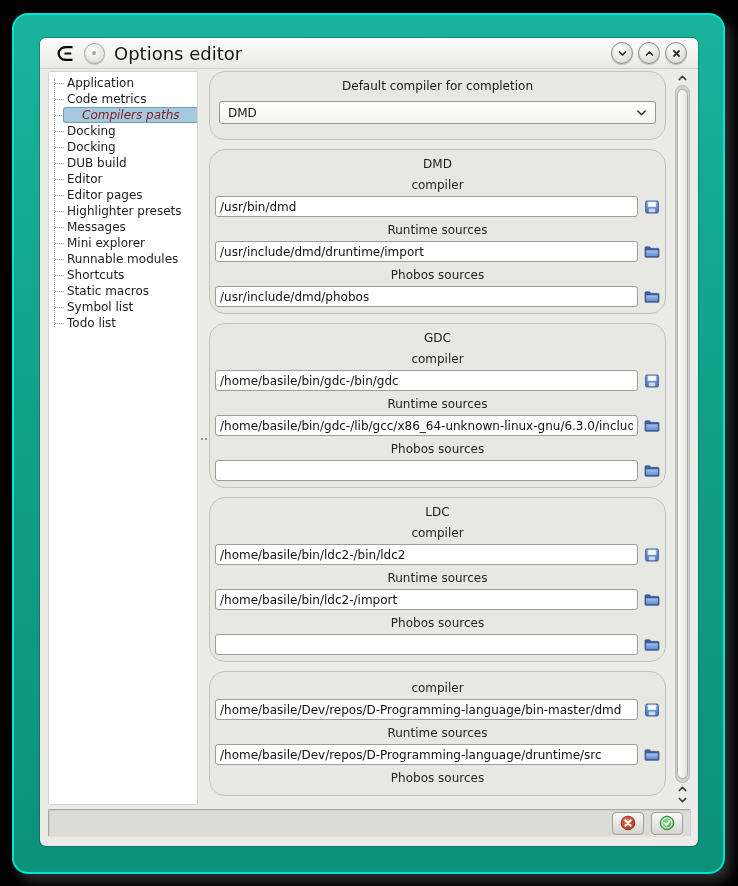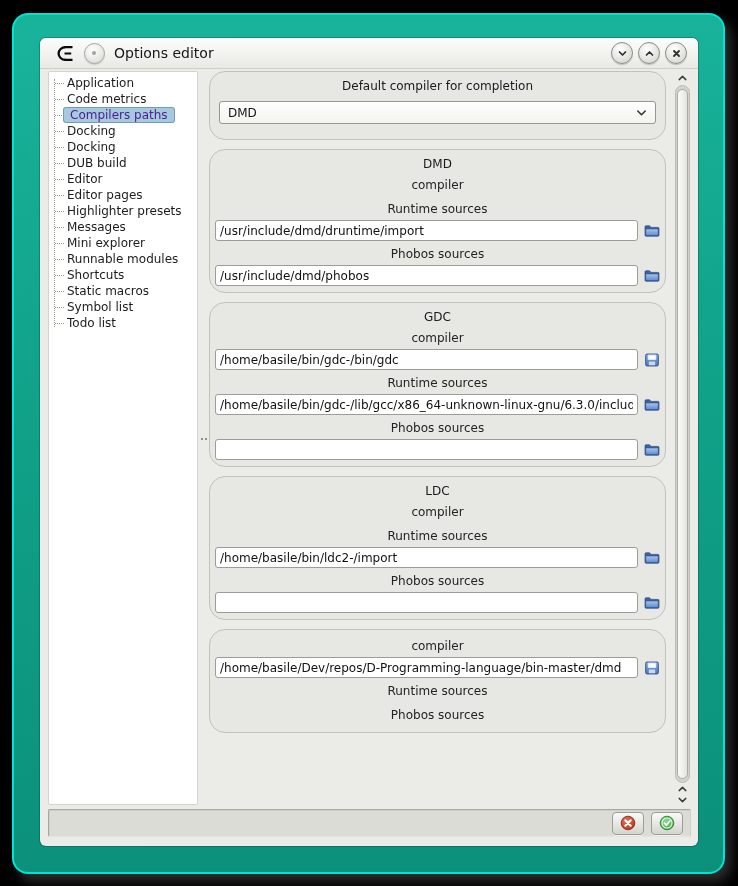--- a/index.html
+++ b/index.html
@@ -35,21 +35,21 @@
   .menubtn {
     width:19px; height:19px; border-radius:50%;
     background:radial-gradient(circle at 40% 32%,#ffffff,#d6d6d0);
     border:1px solid #a5a59f; box-shadow:0 1px 1px rgba(0,0,0,.15);
     position:relative;
   }
   .menubtn::after {
     content:""; position:absolute; left:7px; top:7px; width:4px; height:4px;
     border-radius:50%; background:#a3a39c;
   }
-  .wtitle { font-size:14px; color:#161616; flex:1; }
+  .wtitle { font-size:18px; color:#161616; flex:1; }
   .wbtns { display:flex; gap:5px; }
   .wbtn {
     width:20px; height:20px; border-radius:50%;
     background:radial-gradient(circle at 40% 30%,#ffffff,#cfcfc9);
     border:1px solid #8d8d87;
     display:flex; align-items:center; justify-content:center;
     box-shadow:0 1px 1px rgba(0,0,0,.2);
   }
   
   .content { flex:1; min-height:0; display:flex; padding:2px 7px 0 8px; }
@@ -65,21 +65,21 @@
   .titem {
     height:16px; line-height:16px; font-size:12px; color:#1c1c1c;
     padding-left:18px; position:relative; white-space:nowrap;
   }
   .titem::before {
     content:""; position:absolute; left:6px; top:8px; width:9px;
     border-top:1px dotted #9a9a94;
   }
   .titem.sel .tlabel {
     background:#a6c9dd; border:1px solid #6f9db9; border-radius:3px;
-    padding:0 6px; margin-left:-4px; color:#4c1d95;
+    padding:0 18px; margin-left:-4px; color:#7f1d1d;font-style:italic;
   }
   .splitter { width:11px; flex:0 0 11px; position:relative; }
   .splitter::after {
     content:""; position:absolute; left:3px; top:50%; width:2px; height:2px;
     background:#90908a; box-shadow:4px 0 0 #90908a;
   }
   
   .main { flex:1; min-width:0; overflow:hidden; padding-right:5px; }
   .group {
     background:#e7e7e3; border:1px solid #c2c2bc; border-radius:16px;
@@ -219,20 +219,30 @@
             <span class="cval">DMD</span>
             <svg width="11" height="8" viewBox="0 0 11 8">
                 <path d="M1.8 2 L5.5 5.8 L9.2 2" fill="none" stroke="#3a3a35" stroke-width="1.6" stroke-linecap="round" stroke-linejoin="round"></path>
               </svg>
           </div>
         </div>
 
         <div class="group">
           <div class="gtitle">DMD</div>
           <div class="flabel">compiler</div>
+          <div class="frow">
+            <input value="/usr/bin/dmd" style="">
+            <button class="ibtn">
+              <svg width="16" height="14" viewBox="0 0 16 14">
+                  <rect x="1.6" y="1" width="12.8" height="12" rx="1.4" fill="url(#gradFile)" stroke="#2b4a7e" stroke-width="0.8"></rect>
+                  <rect x="3.8" y="1.8" width="8.4" height="5.2" rx="0.5" fill="#fbfcff" stroke="#8fa6c8" stroke-width="0.5"></rect>
+                  <rect x="4.8" y="8.6" width="6.4" height="3.6" rx="0.4" fill="#c9d9f2"></rect>
+                </svg>
+            </button>
+          </div>
           <div class="flabel">Runtime sources</div>
           <div class="frow">
             <input value="/usr/include/dmd/druntime/import" style="">
             <button class="ibtn">
               <svg width="16" height="14" viewBox="0 0 16 14">
                   <path d="M1 2.8 Q1 1.8 2 1.8 H5.6 L7 3.4 H14 Q15 3.4 15 4.4 V11.2 Q15 12.2 14 12.2 H2 Q1 12.2 1 11.2 Z" fill="#3c63a0" stroke="#2b4a7e" stroke-width="0.7"></path>
                   <path d="M1.8 5 H14.2 V11 Q14.2 11.6 13.6 11.6 H2.4 Q1.8 11.6 1.8 11 Z" fill="url(#gradFolder)" stroke="#2b4a7e" stroke-width="0.5"></path>
                 </svg>
             </button>
           </div>
@@ -279,55 +289,74 @@
                   <path d="M1 2.8 Q1 1.8 2 1.8 H5.6 L7 3.4 H14 Q15 3.4 15 4.4 V11.2 Q15 12.2 14 12.2 H2 Q1 12.2 1 11.2 Z" fill="#3c63a0" stroke="#2b4a7e" stroke-width="0.7"></path>
                   <path d="M1.8 5 H14.2 V11 Q14.2 11.6 13.6 11.6 H2.4 Q1.8 11.6 1.8 11 Z" fill="url(#gradFolder)" stroke="#2b4a7e" stroke-width="0.5"></path>
                 </svg>
             </button>
           </div>
         </div>
 
         <div class="group">
           <div class="gtitle">LDC</div>
           <div class="flabel">compiler</div>
-          <div class="flabel">Runtime sources</div>
-          <div class="frow">
-            <input value="/home/basile/bin/ldc2-/import" style="">
-            <button class="ibtn">
-              <svg width="16" height="14" viewBox="0 0 16 14">
-                  <path d="M1 2.8 Q1 1.8 2 1.8 H5.6 L7 3.4 H14 Q15 3.4 15 4.4 V11.2 Q15 12.2 14 12.2 H2 Q1 12.2 1 11.2 Z" fill="#3c63a0" stroke="#2b4a7e" stroke-width="0.7"></path>
-                  <path d="M1.8 5 H14.2 V11 Q14.2 11.6 13.6 11.6 H2.4 Q1.8 11.6 1.8 11 Z" fill="url(#gradFolder)" stroke="#2b4a7e" stroke-width="0.5"></path>
-                </svg>
-            </button>
-          </div>
-          <div class="flabel">Phobos sources</div>
-          <div class="frow">
-            <input value="" style="">
-            <button class="ibtn">
-              <svg width="16" height="14" viewBox="0 0 16 14">
-                  <path d="M1 2.8 Q1 1.8 2 1.8 H5.6 L7 3.4 H14 Q15 3.4 15 4.4 V11.2 Q15 12.2 14 12.2 H2 Q1 12.2 1 11.2 Z" fill="#3c63a0" stroke="#2b4a7e" stroke-width="0.7"></path>
-                  <path d="M1.8 5 H14.2 V11 Q14.2 11.6 13.6 11.6 H2.4 Q1.8 11.6 1.8 11 Z" fill="url(#gradFolder)" stroke="#2b4a7e" stroke-width="0.5"></path>
-                </svg>
-            </button>
-          </div>
-        </div>
-
-        <div class="group">
-          <div class="flabel">compiler</div>
-          <div class="frow">
-            <input value="/home/basile/Dev/repos/D-Programming-language/bin-master/dmd" style="">
+          <div class="frow">
+            <input value="/home/basile/bin/ldc2-/bin/ldc2" style="">
             <button class="ibtn">
               <svg width="16" height="14" viewBox="0 0 16 14">
                   <rect x="1.6" y="1" width="12.8" height="12" rx="1.4" fill="url(#gradFile)" stroke="#2b4a7e" stroke-width="0.8"></rect>
                   <rect x="3.8" y="1.8" width="8.4" height="5.2" rx="0.5" fill="#fbfcff" stroke="#8fa6c8" stroke-width="0.5"></rect>
                   <rect x="4.8" y="8.6" width="6.4" height="3.6" rx="0.4" fill="#c9d9f2"></rect>
                 </svg>
             </button>
           </div>
           <div class="flabel">Runtime sources</div>
+          <div class="frow">
+            <input value="/home/basile/bin/ldc2-/import" style="">
+            <button class="ibtn">
+              <svg width="16" height="14" viewBox="0 0 16 14">
+                  <path d="M1 2.8 Q1 1.8 2 1.8 H5.6 L7 3.4 H14 Q15 3.4 15 4.4 V11.2 Q15 12.2 14 12.2 H2 Q1 12.2 1 11.2 Z" fill="#3c63a0" stroke="#2b4a7e" stroke-width="0.7"></path>
+                  <path d="M1.8 5 H14.2 V11 Q14.2 11.6 13.6 11.6 H2.4 Q1.8 11.6 1.8 11 Z" fill="url(#gradFolder)" stroke="#2b4a7e" stroke-width="0.5"></path>
+                </svg>
+            </button>
+          </div>
+          <div class="flabel">Phobos sources</div>
+          <div class="frow">
+            <input value="" style="">
+            <button class="ibtn">
+              <svg width="16" height="14" viewBox="0 0 16 14">
+                  <path d="M1 2.8 Q1 1.8 2 1.8 H5.6 L7 3.4 H14 Q15 3.4 15 4.4 V11.2 Q15 12.2 14 12.2 H2 Q1 12.2 1 11.2 Z" fill="#3c63a0" stroke="#2b4a7e" stroke-width="0.7"></path>
+                  <path d="M1.8 5 H14.2 V11 Q14.2 11.6 13.6 11.6 H2.4 Q1.8 11.6 1.8 11 Z" fill="url(#gradFolder)" stroke="#2b4a7e" stroke-width="0.5"></path>
+                </svg>
+            </button>
+          </div>
+        </div>
+
+        <div class="group">
+          <div class="flabel">compiler</div>
+          <div class="frow">
+            <input value="/home/basile/Dev/repos/D-Programming-language/bin-master/dmd" style="">
+            <button class="ibtn">
+              <svg width="16" height="14" viewBox="0 0 16 14">
+                  <rect x="1.6" y="1" width="12.8" height="12" rx="1.4" fill="url(#gradFile)" stroke="#2b4a7e" stroke-width="0.8"></rect>
+                  <rect x="3.8" y="1.8" width="8.4" height="5.2" rx="0.5" fill="#fbfcff" stroke="#8fa6c8" stroke-width="0.5"></rect>
+                  <rect x="4.8" y="8.6" width="6.4" height="3.6" rx="0.4" fill="#c9d9f2"></rect>
+                </svg>
+            </button>
+          </div>
+          <div class="flabel">Runtime sources</div>
+          <div class="frow">
+            <input value="/home/basile/Dev/repos/D-Programming-language/druntime/src" style="">
+            <button class="ibtn">
+              <svg width="16" height="14" viewBox="0 0 16 14">
+                  <path d="M1 2.8 Q1 1.8 2 1.8 H5.6 L7 3.4 H14 Q15 3.4 15 4.4 V11.2 Q15 12.2 14 12.2 H2 Q1 12.2 1 11.2 Z" fill="#3c63a0" stroke="#2b4a7e" stroke-width="0.7"></path>
+                  <path d="M1.8 5 H14.2 V11 Q14.2 11.6 13.6 11.6 H2.4 Q1.8 11.6 1.8 11 Z" fill="url(#gradFolder)" stroke="#2b4a7e" stroke-width="0.5"></path>
+                </svg>
+            </button>
+          </div>
           <div class="flabel">Phobos sources</div>
 
         </div>
 
       </div>
 
       <div class="vscroll">
         <div class="vstep">
           <svg width="9" height="6" viewBox="0 0 9 6">
               <path d="M1.2 4.6 L4.5 1.4 L7.8 4.6" fill="none" stroke="#3f3f3a" stroke-width="1.5" stroke-linecap="round" stroke-linejoin="round"></path>

